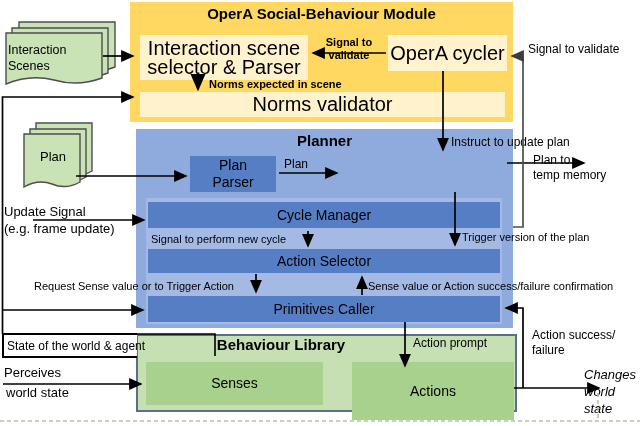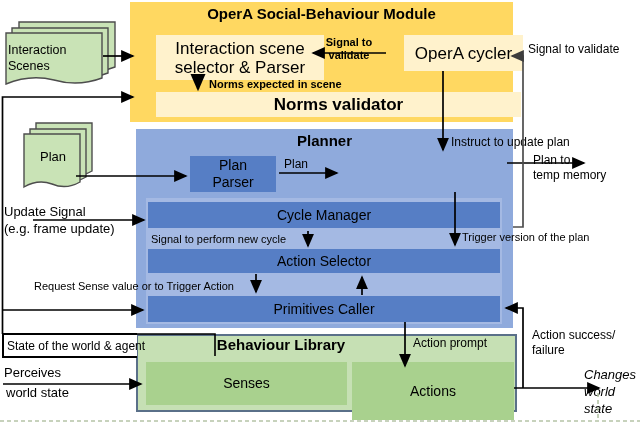--- a/index.html
+++ b/index.html
@@ -13,21 +13,21 @@
   .lbl{position:absolute;z-index:5;white-space:pre-line;}
   .yellow{background:#FFD861;}
   .cream{background:#FFF2CC;}
   .blue-outer{background:#8FAADC;}
   .blue-panel{background:#A4B9E3;}
   .blue-box{background:#567EC5;}
   .green-outer{background:#C6E0B4;border:2px solid #5a7089;box-sizing:border-box;}
   .green-box{background:#A9D18E;}
   .t-title{font-size:15px;font-weight:bold;text-align:center;}
   .t-box{font-size:14px;line-height:17px;}
-  .t-box-lg{font-size:17px;line-height:19px;margin-left:16px;}
+  .t-box-lg{font-size:20px;line-height:19px;}
   .t-sm-bold{font-size:11px;font-weight:bold;line-height:13px;}
   .t-note{font-size:12px;line-height:15px;}
   .t-note-sm{font-size:11px;line-height:13px;}
   .t-left{font-size:13px;line-height:17px;}
   #state-world-bg{position:absolute;left:2px;top:333px;width:135px;height:25px;background:#fff;
      border:2px solid #000;border-right:none;z-index:2;box-sizing:border-box;}
 </style>
 </head>
 <body>
 
@@ -51,39 +51,39 @@
   <div class="bigbox blue-panel" style="left:146px;top:198px;width:356px;height:126px;"></div>
   <div class="bigbox green-outer" style="left:136px;top:334px;width:381px;height:78px;"></div>
 
   <div class="innerbox cream t-box-lg" style="left:140px;top:35px;width:168px;height:45px;">
     <span style="white-space:pre-line;">Interaction scene
 selector &amp; Parser</span>
   </div>
   <div class="innerbox cream t-box-lg" style="left:388px;top:35px;width:119px;height:36px;">
     <span>OperA cycler</span>
   </div>
-  <div class="innerbox cream t-box-lg" style="left:140px;top:92px;width:365px;height:25px;font-weight:bold;">
+  <div class="innerbox cream t-box-lg" style="left:140px;top:92px;width:365px;height:25px;">
     <span>Norms validator</span>
   </div>
 
   <div class="innerbox blue-box t-box" style="left:190px;top:156px;width:86px;height:36px;">
     <span style="white-space:pre-line;">Plan
 Parser</span>
   </div>
   <div class="innerbox blue-box t-box" style="left:148px;top:202px;width:352px;height:26px;">
     <span>Cycle Manager</span>
   </div>
   <div class="innerbox blue-box t-box" style="left:148px;top:249px;width:352px;height:24px;">
     <span>Action Selector</span>
   </div>
   <div class="innerbox blue-box t-box" style="left:148px;top:296px;width:352px;height:26px;">
     <span>Primitives Caller</span>
   </div>
 
-  <div class="innerbox green-box t-box" style="left:146px;top:362px;width:201px;height:43px;">
+  <div class="innerbox green-box t-box" style="left:146px;top:362px;width:177px;height:43px;">
     <span>Senses</span>
   </div>
   <div class="innerbox green-box t-box" style="left:352px;top:362px;width:162px;height:58px;">
     <span>Actions</span>
   </div>
 
   <div id="state-world-bg"></div>
 
   <div class="lbl t-title" style="left:130px;top:5px;width:383px;">OperA Social-Behaviour Module</div>
   <div class="lbl t-title" style="left:136px;top:132px;width:377px;">Planner</div>
@@ -91,20 +91,21 @@
 
   <div class="lbl t-sm-bold" style="left:318px;top:36px;width:62px;text-align:center;">Signal to
 validate</div>
   <div class="lbl t-sm-bold" style="left:209px;top:78px;">Norms expected in scene</div>
 
   <div class="lbl t-note" style="left:528px;top:42px;">Signal to validate</div>
   <div class="lbl t-note" style="left:451px;top:135px;">Instruct to update plan</div>
   <div class="lbl t-note" style="left:533px;top:153px;">Plan to
 temp memory</div>
   <div class="lbl t-note-sm" style="left:462px;top:231px;">Trigger version of the plan</div>
+  <div class="lbl t-note-sm" style="left:368px;top:280px;">Sense value or Action success/failure confirmation</div>
   <div class="lbl t-note" style="left:532px;top:328px;">Action success/
 failure</div>
   <div class="lbl t-left" style="left:584px;top:366px;font-style:italic;">Changes
 world state</div>
   <div class="lbl t-note" style="left:413px;top:336px;">Action prompt</div>
 
   <div class="lbl t-note" style="left:284px;top:157px;">Plan</div>
   <div class="lbl t-note-sm" style="left:151px;top:233px;">Signal to perform new cycle</div>
   <div class="lbl t-note-sm" style="left:34px;top:280px;">Request Sense value or to Trigger Action</div>
 

